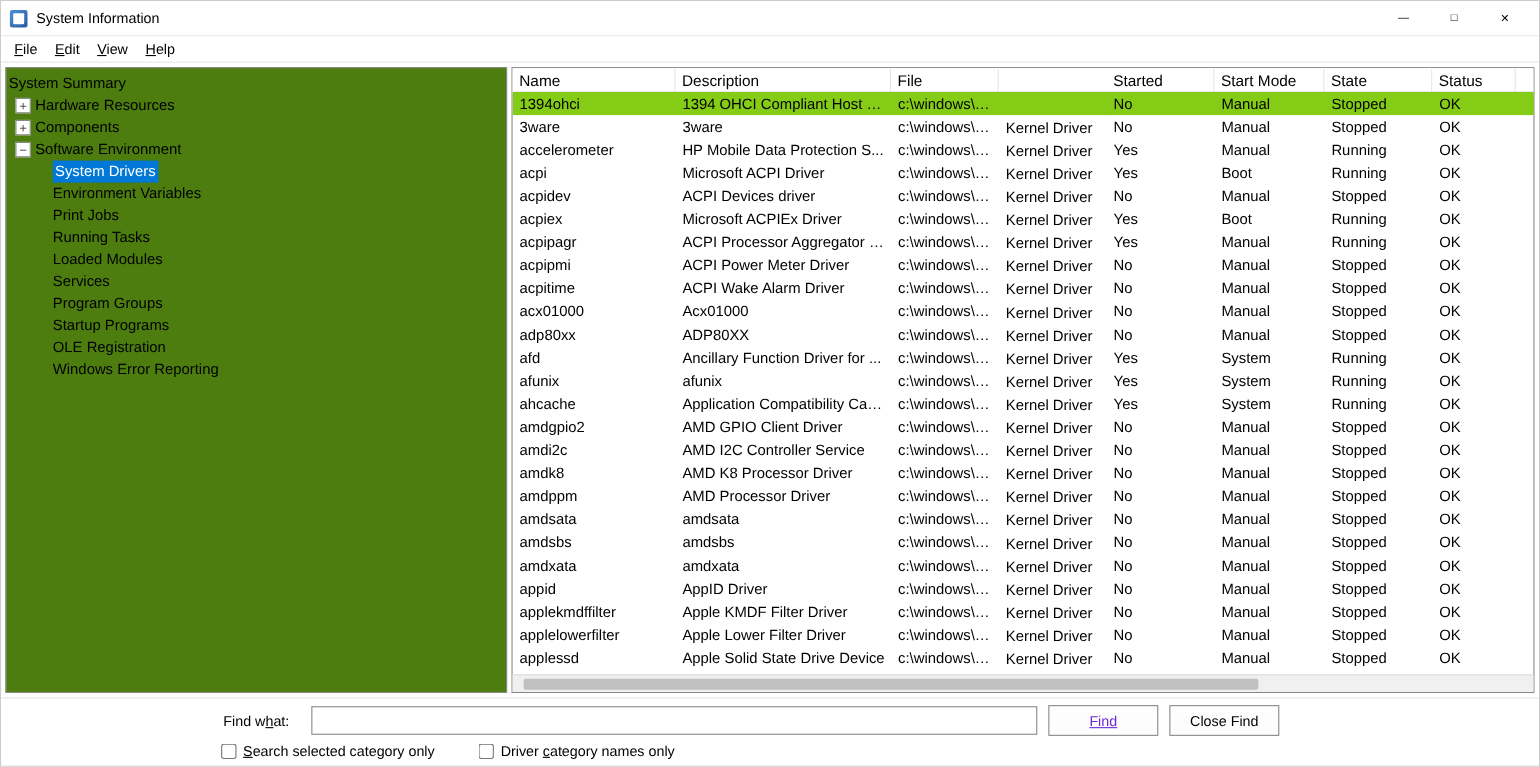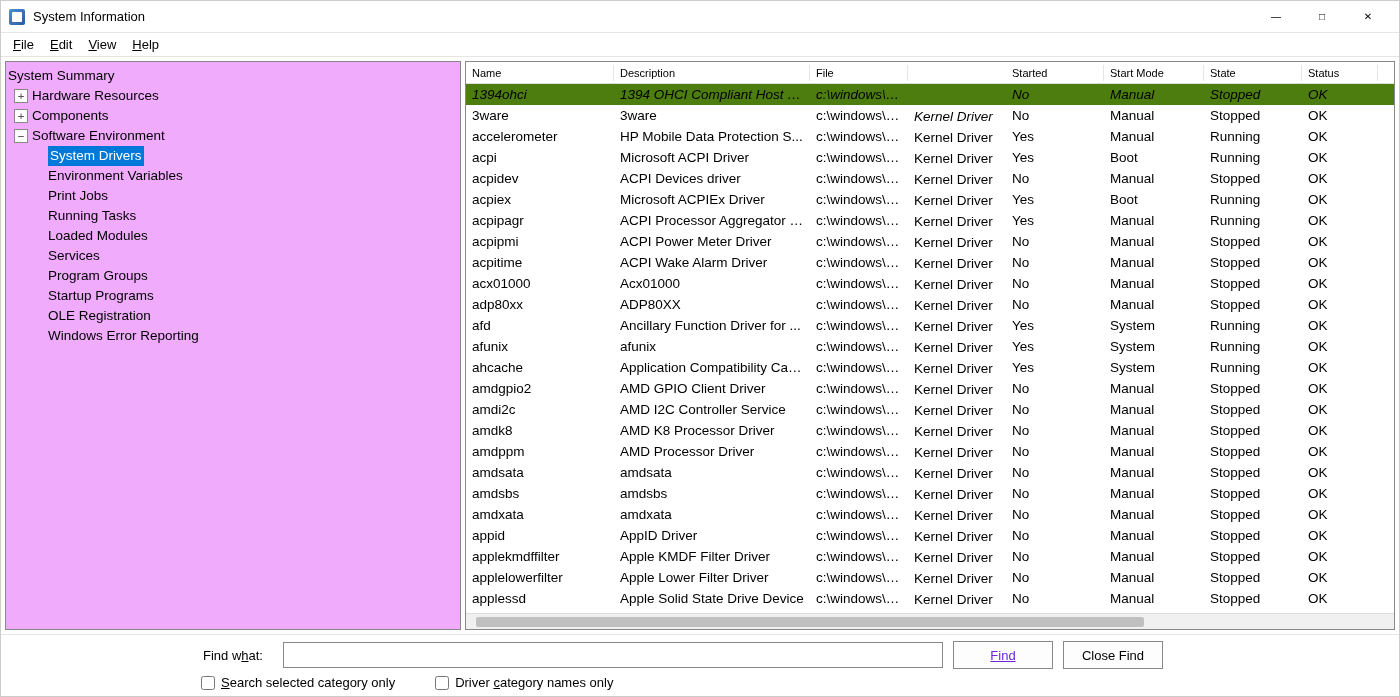--- a/index.html
+++ b/index.html
@@ -43,21 +43,21 @@
     height: 24px; display:flex; align-items:center; padding: 0 4px;
     background:#fff; border-bottom:1px solid #e5e5e5;
     font-size: 13px;
   }
   .menubar .menu-item { padding: 2px 8px; cursor:default; }
   .menubar .menu-item .ul { text-decoration: underline; }
   .content {
     flex:1; display:flex; padding:4px; gap:4px; min-height:0;
   }
   .tree-pane {
-    width: 456px; border:1px solid #888; background:#f0abfc; overflow:auto;
+    width: 456px; border:1px solid #888; background:#4d7c0f; overflow:auto;
     padding: 4px 2px;
   }
   .tree-row {
     display:flex; align-items:center; height:20px; line-height:20px;
     white-space:nowrap; cursor:default; font-size:13.5px;
   }
   .tree-row .exp {
     width:14px; height:14px; border:1px solid #888; margin-right:4px;
     display:flex; align-items:center; justify-content:center;
     font-size:11px; font-family:monospace; line-height:1;
@@ -67,34 +67,34 @@
   .tree-row .label.selected {
     background:#0078d7; color:#fff; padding:0 2px;
   }
   .indent1 { padding-left: 6px; }
   .indent2 { padding-left: 24px; }
   .list-pane {
     flex:1; border:1px solid #888; background:#fff; display:flex; flex-direction:column;
     min-width:0;
   }
   .list-header {
-    display:flex; border-bottom:1px solid #ddd; font-size:11px;
+    display:flex; border-bottom:1px solid #ddd; font-size:14px;
     background:#fff; height:22px; align-items:center;
   }
   .list-header .col {
     padding: 2px 6px; border-right:1px solid #e5e5e5; overflow:hidden; text-overflow:ellipsis; white-space:nowrap;
     cursor:default;
   }
   .list-body {
     flex:1; overflow-y:scroll; overflow-x:scroll; font-size:13.5px;
   }
   .list-row {
     display:flex; height:21px; align-items:center; white-space:nowrap;
   }
-  .list-row:nth-child(1) { background:#4d7c0f;font-style:italic; }
+  .list-row:nth-child(1) { background:#84cc16; }
   .list-row .cell {
     padding: 1px 6px; overflow:hidden; text-overflow:ellipsis; white-space:nowrap;
   }
   .c-name { width:148px; flex-shrink:0; }
   .c-desc { width:196px; flex-shrink:0; }
   .c-file { width:98px; flex-shrink:0; }
   .c-type { width:98px; flex-shrink:0;margin-top:44px; }
   .c-started { width:98px; flex-shrink:0; }
   .c-startmode { width:100px; flex-shrink:0; }
   .c-state { width:98px; flex-shrink:0; }

